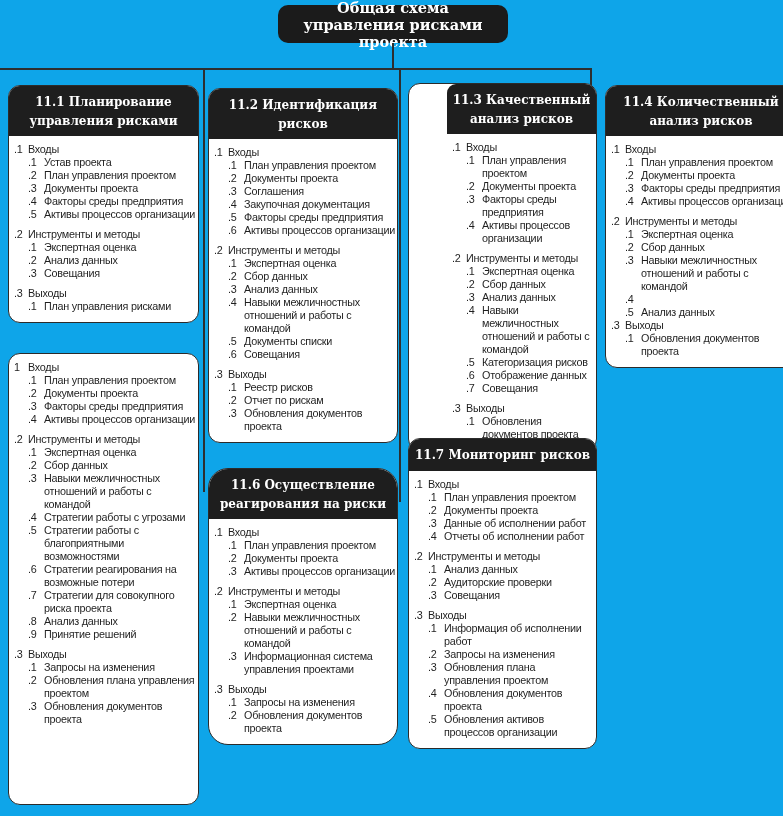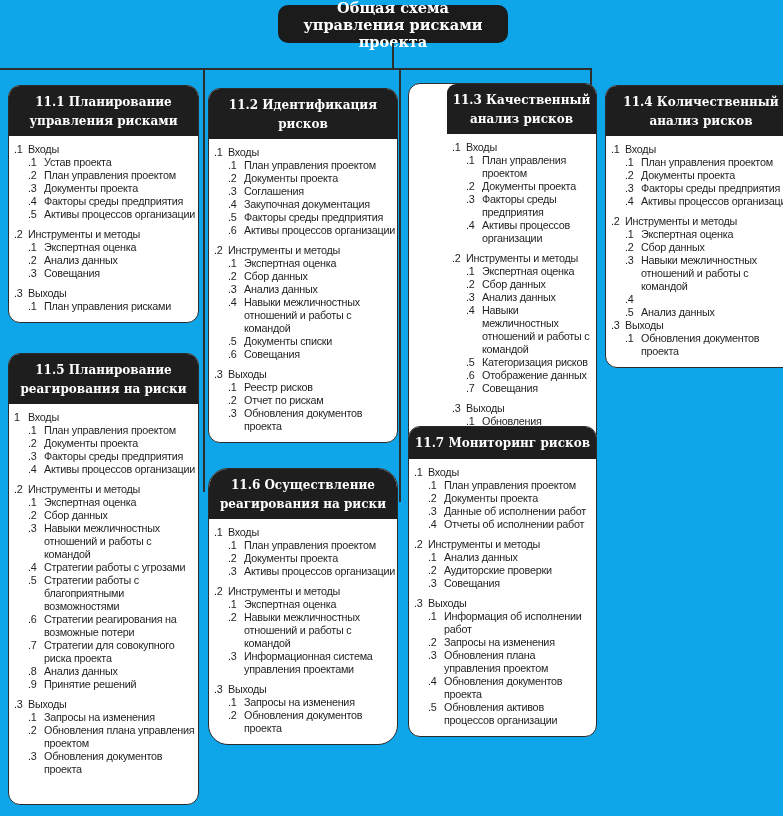--- a/index.html
+++ b/index.html
@@ -28,21 +28,21 @@
     position:absolute; background:#ffffff;
     border:1.6px solid #2b2b2b; border-radius:12px;
     box-sizing:border-box; overflow:hidden;
   }
   .b0 { left:8px;   top:85px;  width:191px; }
   .b1 { left:208px; top:88px;  width:190px; }
   .b2 { left:408px; top:83px;  width:189px;padding-left:38px; }
   .b3 { left:605px; top:85px;  width:192px; }
   .b4 { left:8px;   top:353px; width:191px; min-height:452px; }
   .b5 { left:208px; top:468px; width:190px;border-radius:20px; }
-  .b6 { left:408px; top:426px; width:189px; }
+  .b6 { left:408px; top:438px; width:189px; }
   .pbox-header {
     background:#1e1e1e; color:#ffffff; text-align:center;
     font-family:"DejaVu Serif", serif; font-weight:bold;
     font-size:12px; line-height:18.5px; padding:7px 3px 6px;
     border-radius:9px 9px 0 0;
   }
   .pbox-body {
     padding:7px 2px 9px 5px; color:#1f1f1f;
     font-size:10.8px; line-height:13px; letter-spacing:-0.25px;
   }
@@ -368,21 +368,20 @@
             <div class="item-row">
               <span class="item-num">.1</span>
               <span class="item-text">Обновления документов проекта</span>
             </div>
           </div>
         </div>
       </div>
   </div>
 
   <div class="pbox b4">
-    <div class="pbox-header">11.5 Планирование реагирования на риски</div>
     <div class="pbox-body">
         <div class="section">
           <div class="sec-row">
             <span class="sec-num">1</span>
             <span class="sec-label">Входы</span>
           </div>
           <div class="sec-items">
             <div class="item-row">
               <span class="item-num">.1</span>
               <span class="item-text">План управления проектом</span>

